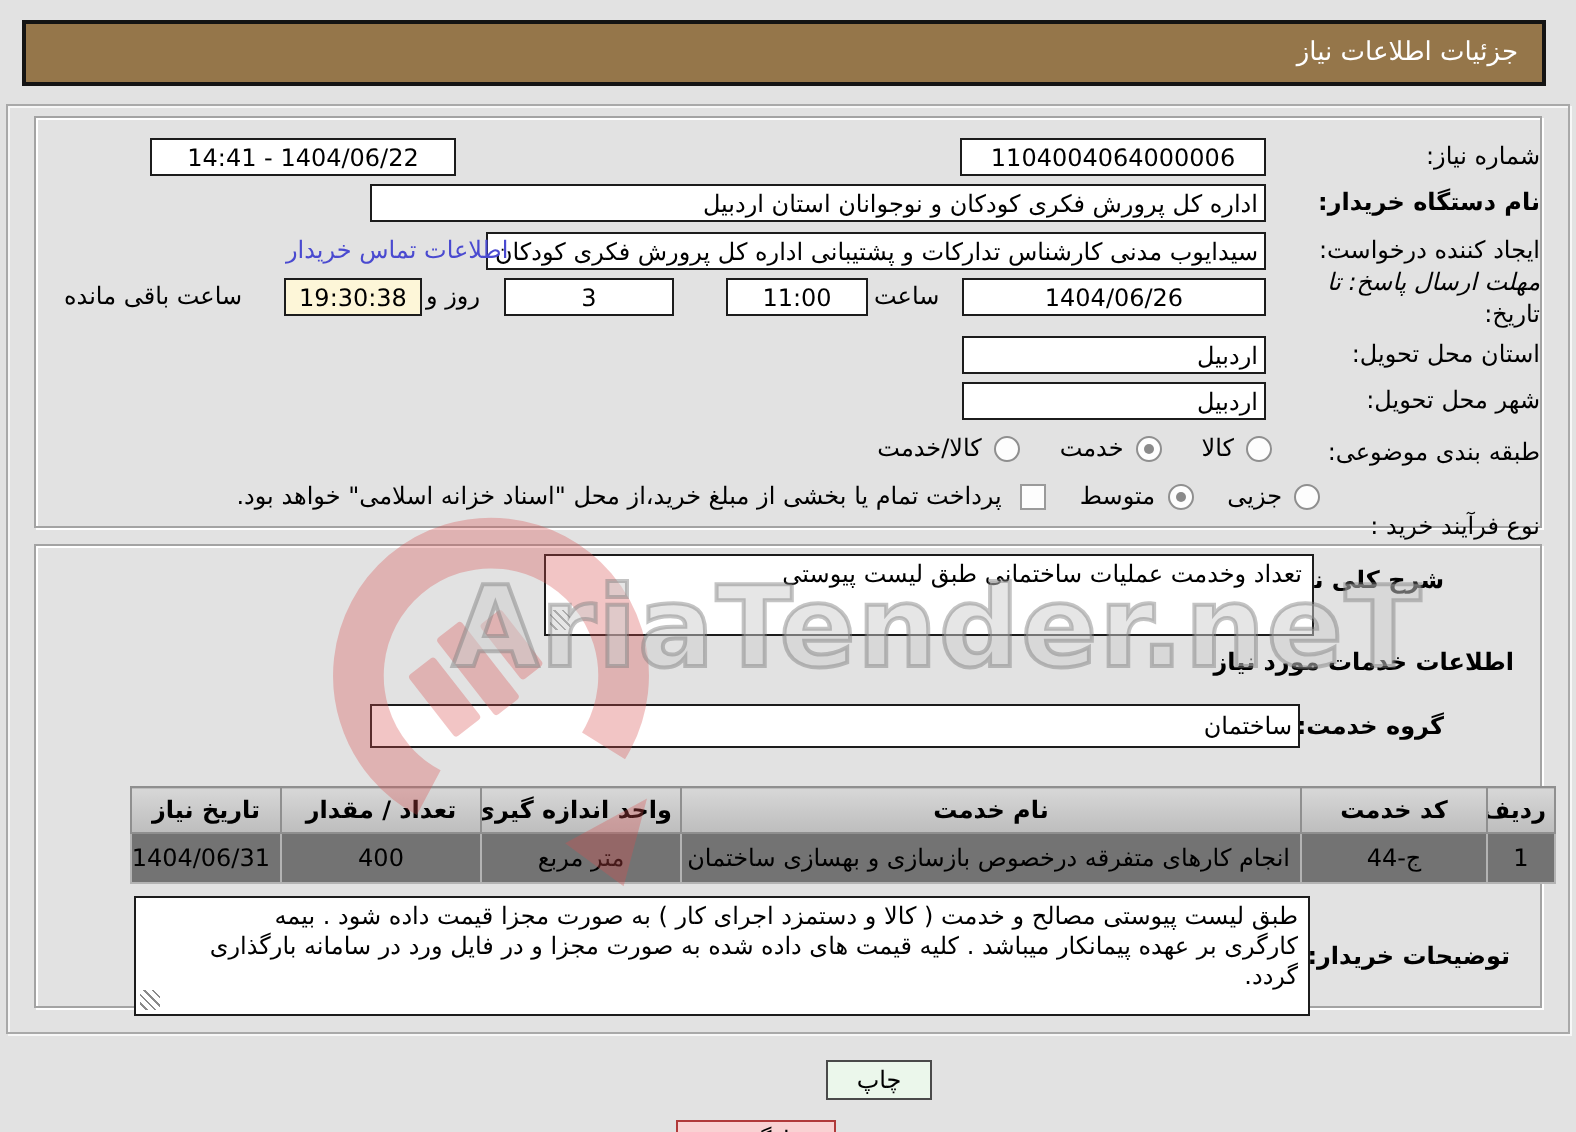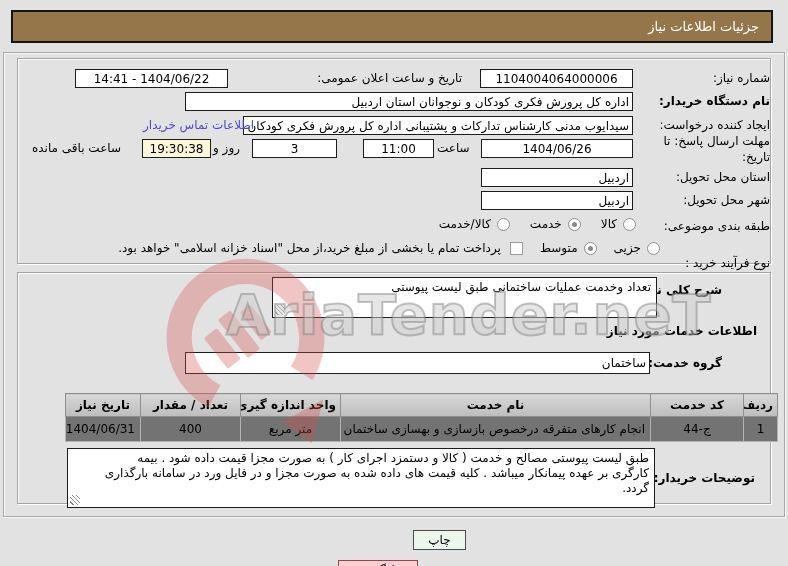--- a/index.html
+++ b/index.html
@@ -96,31 +96,30 @@
   <div class="title-bar">
     <span>جزئیات اطلاعات نیاز</span>
   </div>
 
   <div class="outer-frame"></div>
 
   <div class="panel" id="panel1"></div>
 
   <span class="lbl" style="right:18px; top:71px;">شماره نیاز:</span>
   <input class="inp center" style="left: 480px; top: 69px; width: 153px;" readonly="" value="1104004064000006">
-  <span class="lbl" style="right:326px; top:71px;">تاریخ و ساعت اعلان عمومی:</span>
   <input class="inp center" style="left: 75px; top: 69px; width: 153px;" readonly="" value="1404/06/22 - 14:41">
 
   <span class="lbl" style="right:18px; top:94px;font-weight:bold;">نام دستگاه خریدار:</span>
   <input class="inp rt" style="left: 185px; top: 92px; width: 448px;" readonly="" value="اداره کل پرورش فکری کودکان و نوجوانان استان اردبیل">
 
   <span class="lbl" style="right:18px; top:118px;">ایجاد کننده درخواست:</span>
   <input class="inp rt" style="left: 243px; top: 116px; width: 390px;" readonly="" value="سیدایوب مدنی کارشناس تدارکات و پشتیبانی اداره کل پرورش فکری کودکان و نو">
   <span class="link" style="left:143px; top:118px;">اطلاعات تماس خریدار</span>
 
-  <span class="lbl" style="right:18px; top:134px;">مهلت ارسال پاسخ: تا</span>
+  <span class="lbl" style="right:18px; top:134px;font-style:italic;">مهلت ارسال پاسخ: تا</span>
   <span class="lbl" style="right:18px; top:150px;">تاریخ:</span>
   <input class="inp center" style="left: 481px; top: 139px; width: 152px;" readonly="" value="1404/06/26">
   <span class="lbl" style="left:437px; top:141px;">ساعت</span>
   <input class="inp center" style="left: 363px; top: 139px; width: 71px;" readonly="" value="11:00">
   <input class="inp center" style="left: 252px; top: 139px; width: 85px;" readonly="" value="3">
   <span class="lbl" style="left:213px; top:141px;">روز و</span>
   <input class="inp center cream" style="left: 142px; top: 139px; width: 69px;" readonly="" value="19:30:38">
   <span class="lbl" style="left:32px; top:141px;">ساعت باقی مانده</span>
 
   <span class="lbl" style="right:18px; top:170px;">استان محل تحویل:</span>

